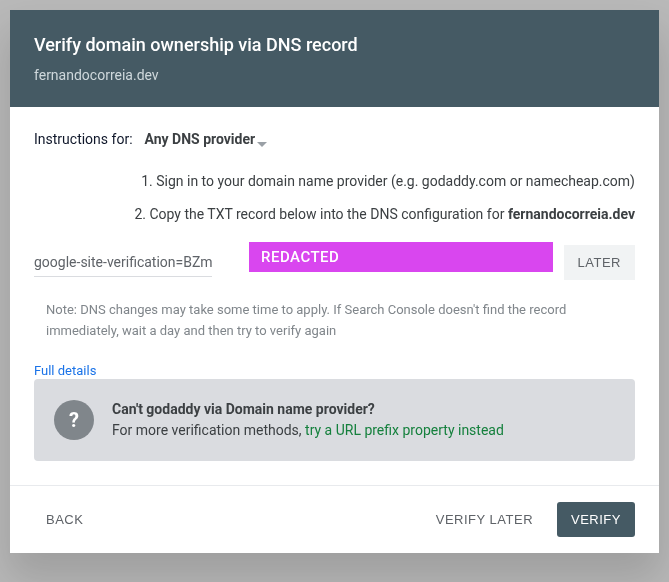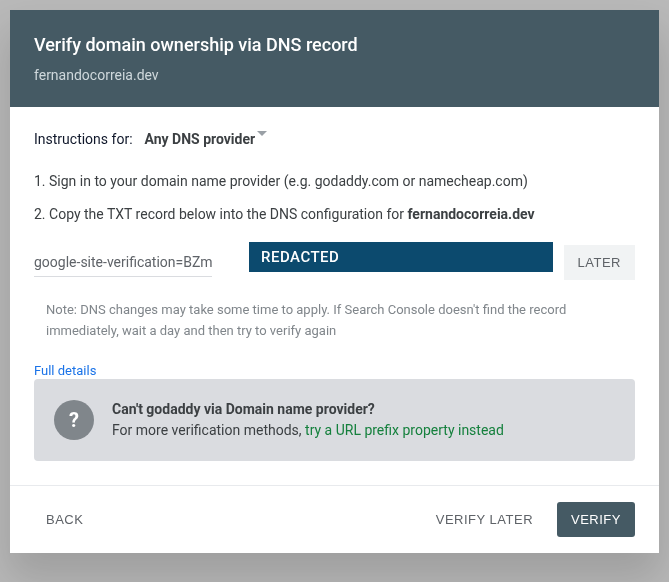--- a/index.html
+++ b/index.html
@@ -50,41 +50,42 @@
       align-items: center;
       gap: 12px;
       margin-bottom: 24px;
     }
     .instructions-label {
       font-size: 14px;
       color: #0f172a;
     }
     .dropdown {
       display: flex;
-      align-items: flex-start;
+      align-items: flex-end;
       gap: 2px;
       cursor: pointer;
     }
     .dropdown-label {
       font-size: 14px;
       font-weight: 700;
       color: #3c4043;
     }
     .dropdown-arrow {
       width: 0;
       height: 0;
       border-left: 5px solid transparent;
       border-right: 5px solid transparent;
       border-top: 5px solid #9aa0a6;
     }
     .step {
       font-size: 14px;
       color: #3c4043;
       margin-bottom: 12px;
       line-height: 1.5;
+      text-align: right;
     }
     .step-bold {
       font-weight: 700;
     }
     .txt-record-row {
       display: flex;
       align-items: center;
       gap: 16px;
       margin: 20px 0;
     }
@@ -101,21 +102,21 @@
       position: relative;
     }
     .txt-record-wrap {
       flex: 1;
       position: relative;
     }
     .redacted {
       position: absolute;
       top: -6px;
       left: 215px;
-      background: #0c4a6e;
+      background: #d946ef;
       color: #fff;
       padding: 6px 12px;
       font-size: 15px;
       font-weight: 500;
       letter-spacing: 0.5px;
       width: 304px;
       text-align: left;
     }
     .copy-btn {
       background: #f1f3f4;

